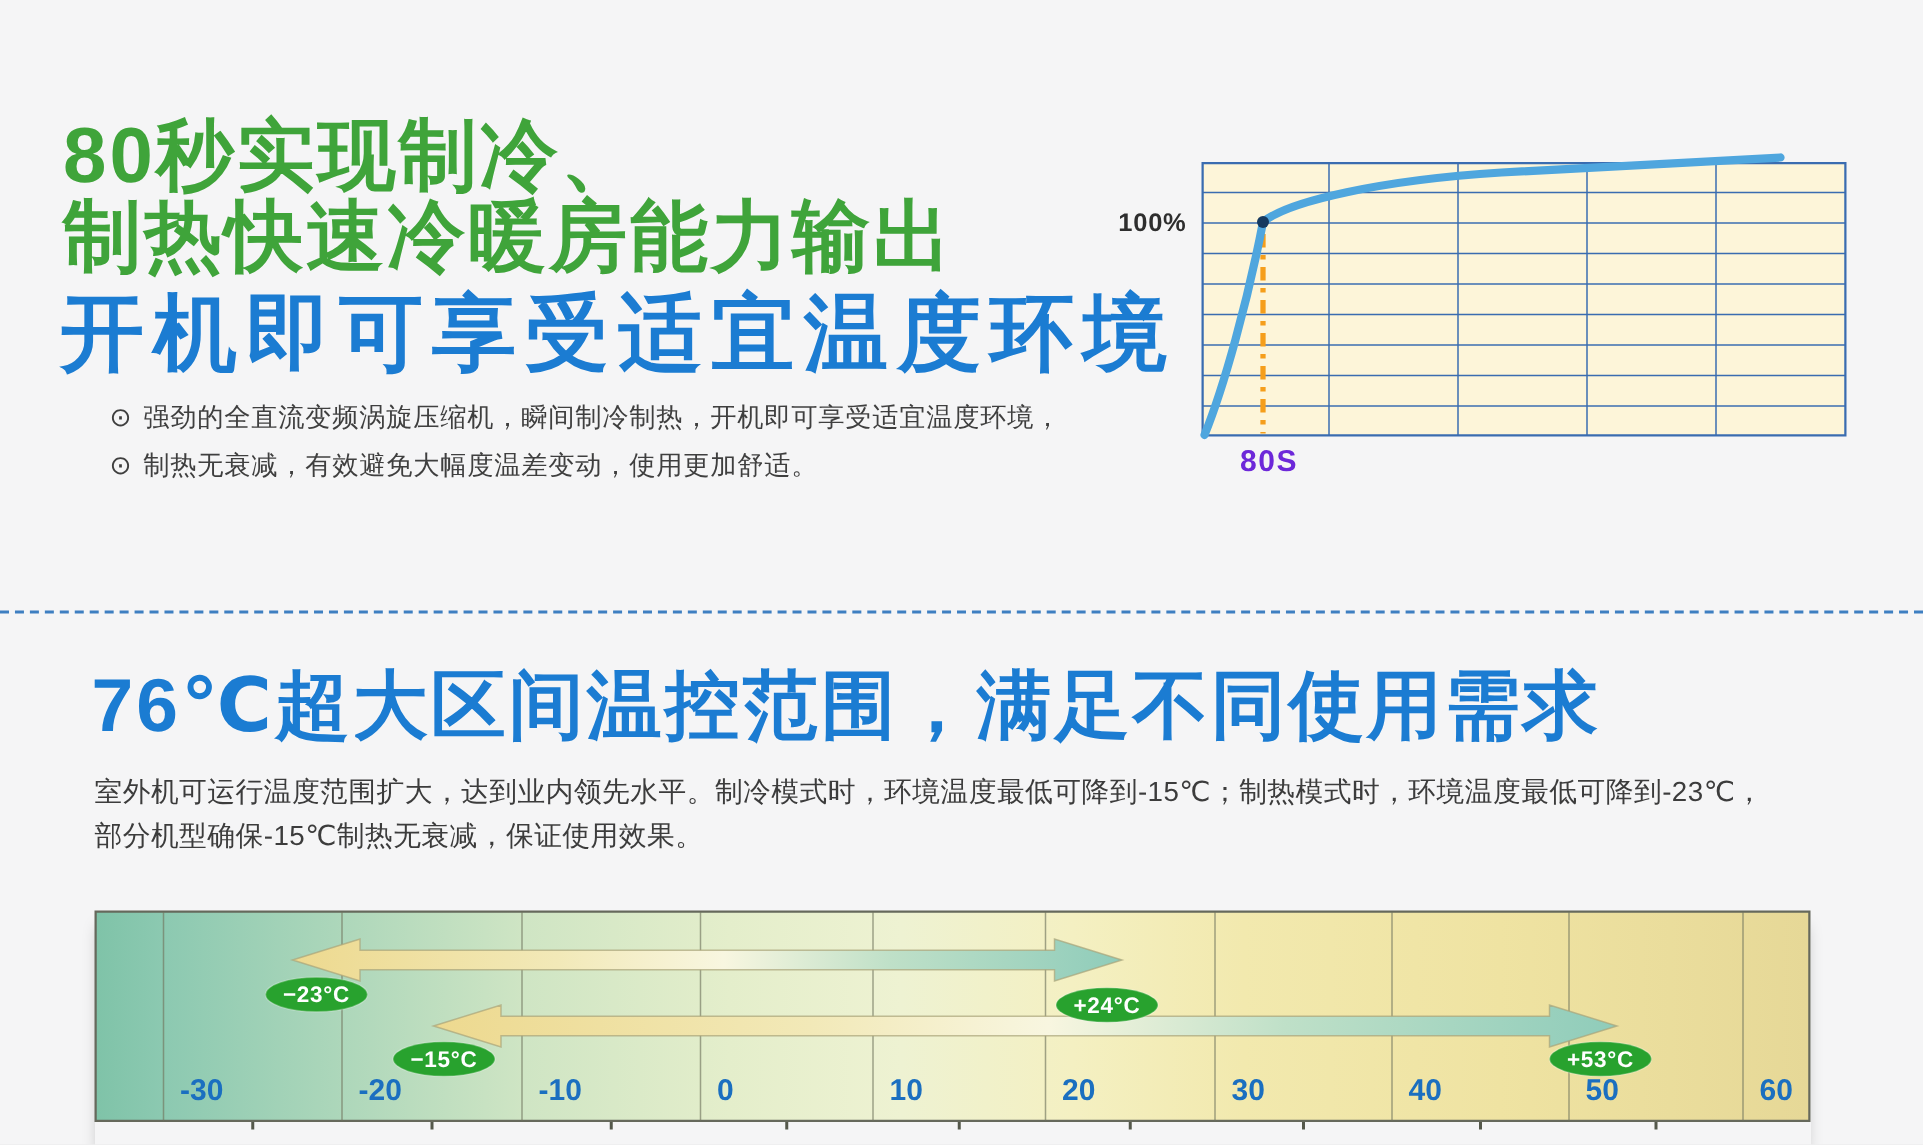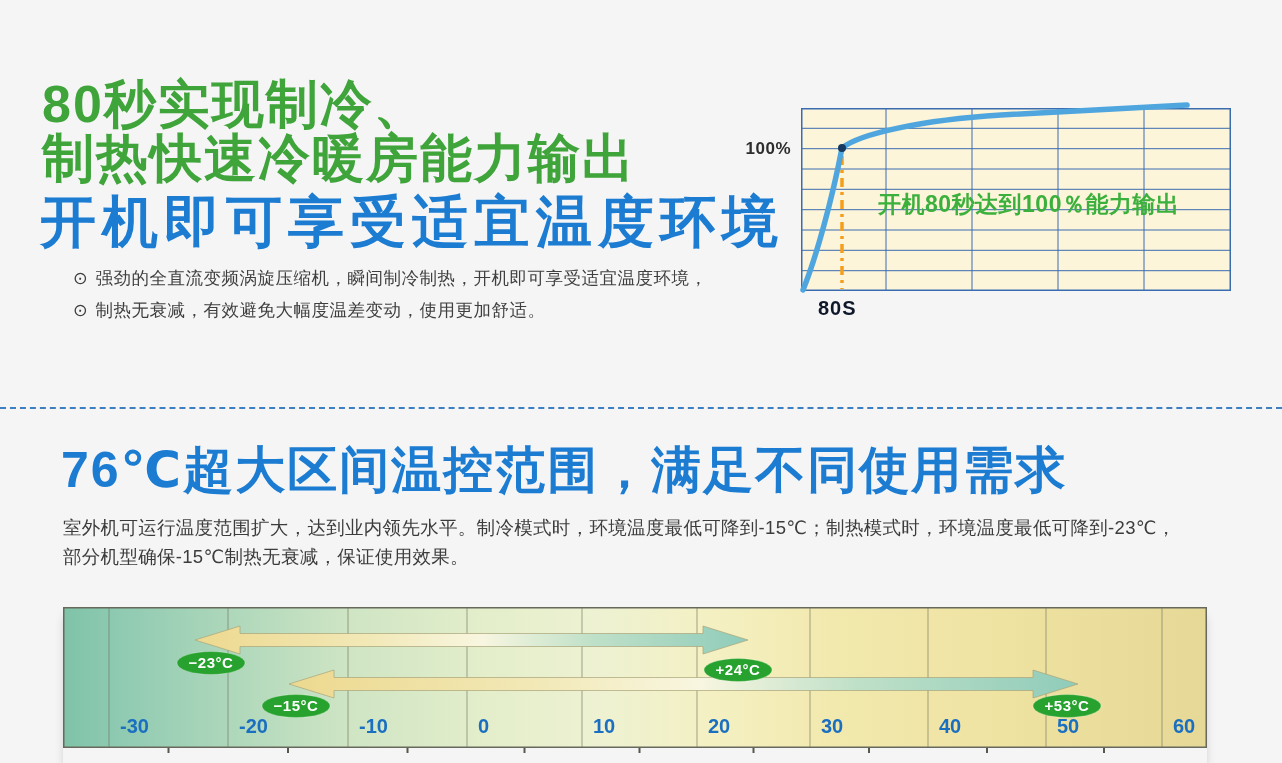--- a/index.html
+++ b/index.html
@@ -34,22 +34,22 @@
     border-top:22px solid #0f76cc;border-right:46px solid transparent;
   }
   
   .cap-chart{position:absolute;left:801px;top:108px;width:430px;height:182px;}
   .cap-chart svg{display:block;overflow:visible;}
   .cap-ylabel{
     position:absolute;left:-62px;top:31px;width:52px;text-align:right;
     font-size:17px;font-weight:bold;color:#2e2e2e;letter-spacing:.5px;
   }
   .cap-xlabel{
-    position:absolute;left:17px;top:189px;width:56px;
-    font-size:20px;font-weight:bold;color:#0f172a;letter-spacing:1px;
+    position:absolute;left:17px;top:189px;width:56px;text-align:center;
+    font-size:20px;font-weight:bold;color:#6d28d9;letter-spacing:1px;
   }
   .cap-annotation{
     position:absolute;left:77px;top:81px;font-size:23px;font-weight:600;
     color:#3cb03c;white-space:nowrap;letter-spacing:.5px;
   }
   
   .divider{position:absolute;left:0;top:407px;width:1282px;height:0;border-top:2px dashed #3e7fc1;}
   
   .section-heading{
     position:absolute;left:61px;top:441px;color:#1b7cd2;font-weight:600;
@@ -106,21 +106,20 @@
         <line x1="1" y1="122" x2="429" y2="122"></line>
         <line x1="1" y1="142.3" x2="429" y2="142.3"></line>
         <line x1="1" y1="162.7" x2="429" y2="162.7"></line>
       </g>
       <line x1="41" y1="48" x2="41" y2="181" stroke="#f59e1b" stroke-width="3.5" stroke-dasharray="9 5 3 5"></line>
       <path d="M2,182 C15,150 31,92 41,40 C58,26 120,12 200,7 C290,2.5 345,-1 386,-3" fill="none" stroke="#4fa6de" stroke-width="5.5" stroke-linecap="round"></path>
       <circle cx="41" cy="40" r="4" fill="#15395f"></circle>
     </svg>
     <div class="cap-ylabel">100%</div>
     <div class="cap-xlabel">80S</div>
-    <div class="cap-annotation">开机80秒达到100％能力输出</div>
   </div>
 
   <div class="divider"></div>
 
   <div class="section-heading">76℃超大区间温控范围，满足不同使用需求</div>
   <div class="section-paragraph">
     <div>室外机可运行温度范围扩大，达到业内领先水平。制冷模式时，环境温度最低可降到-15℃；制热模式时，环境温度最低可降到-23℃，</div>
     <div>部分机型确保-15℃制热无衰减，保证使用效果。</div>
   </div>
 

